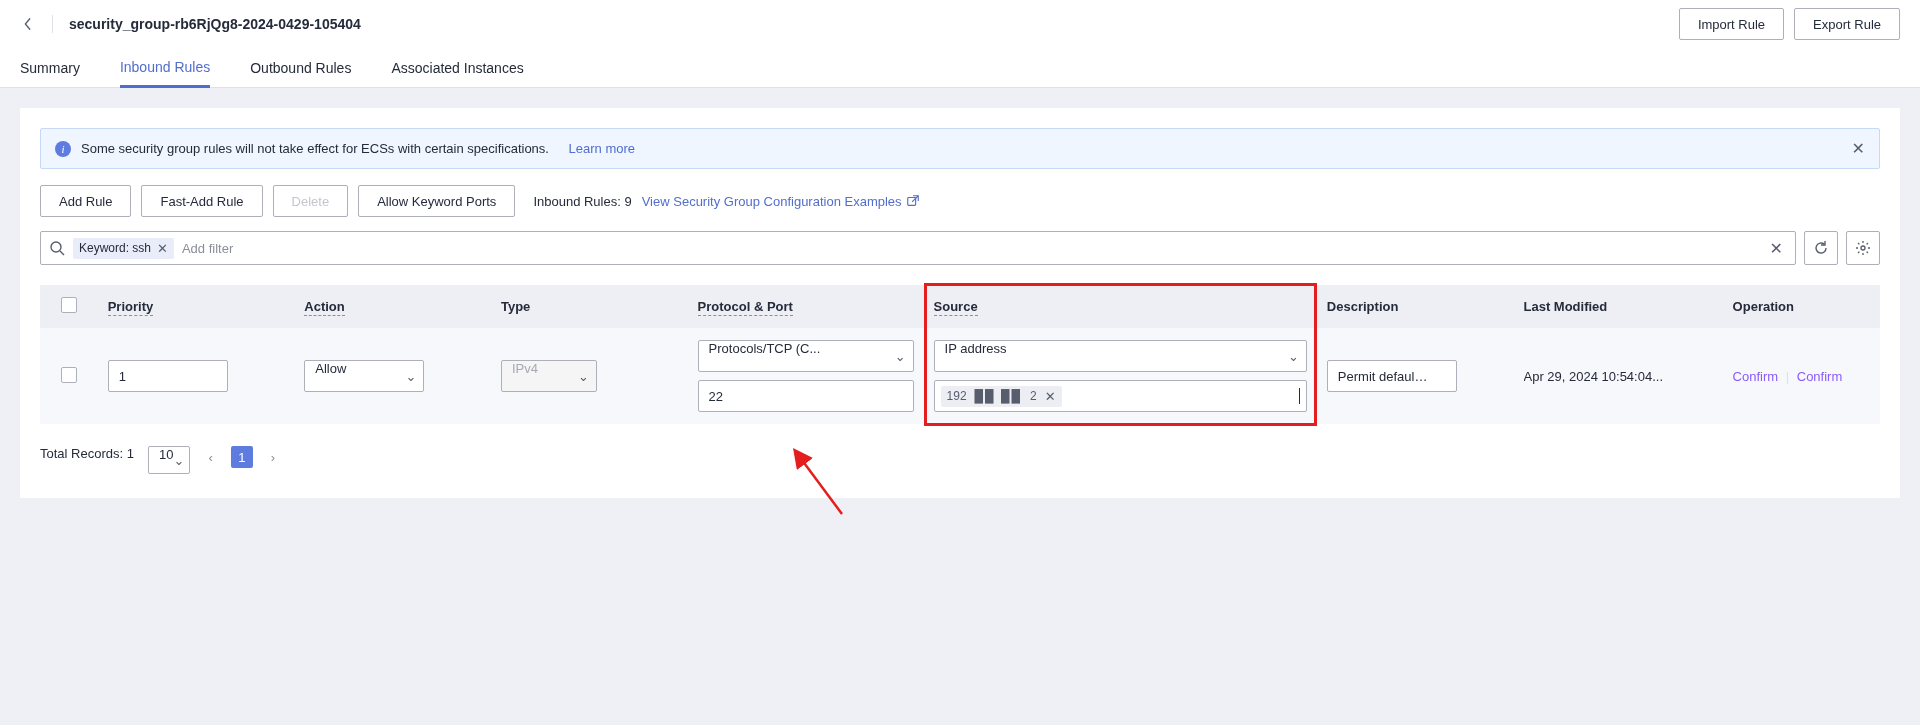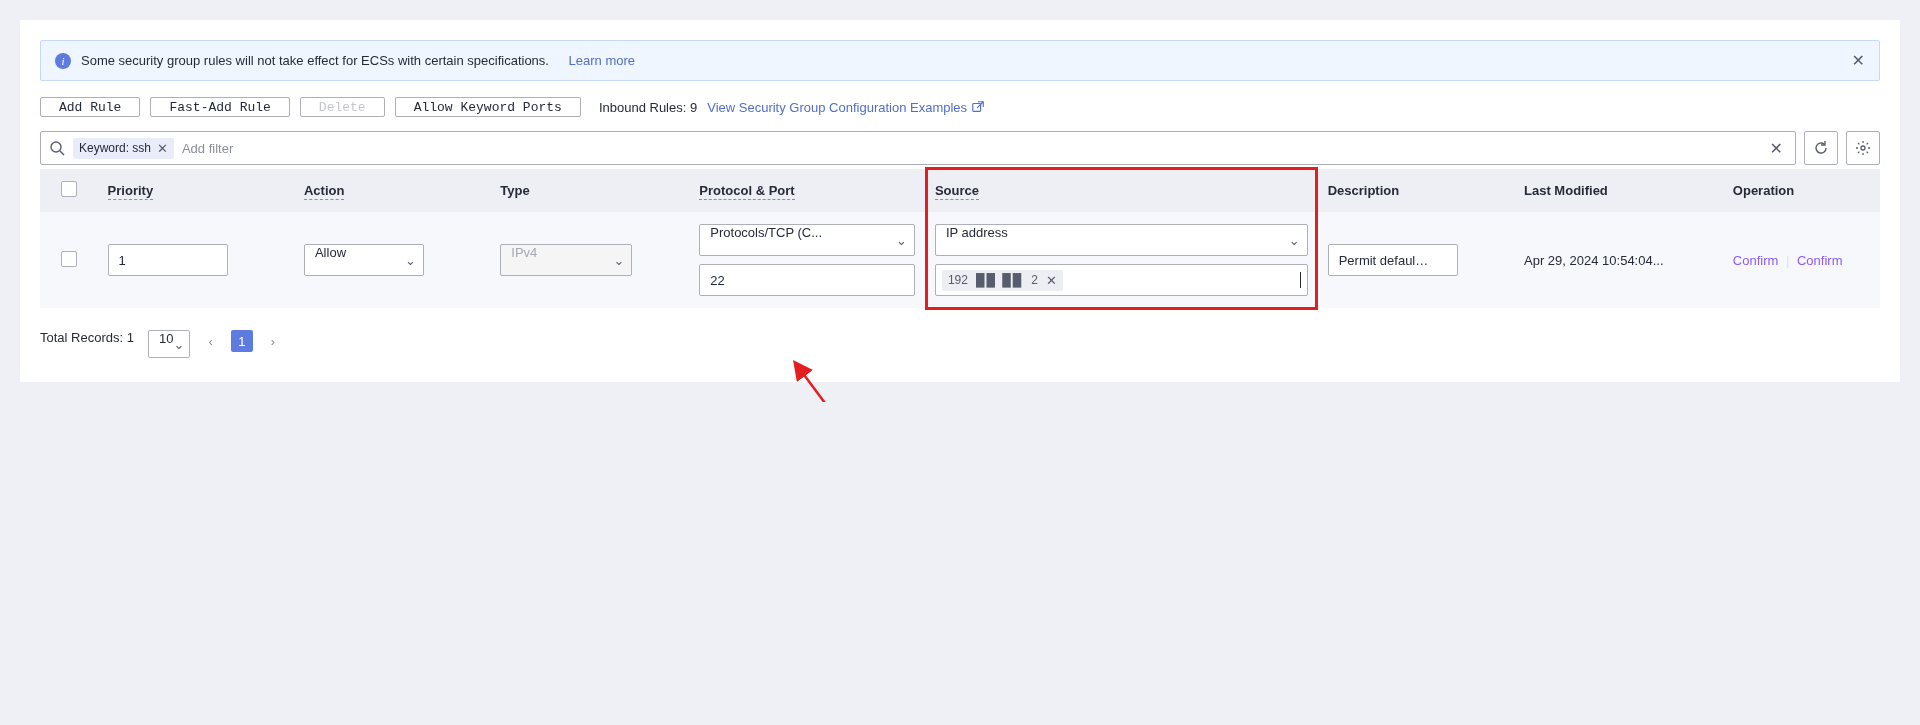--- a/index.html
+++ b/index.html
@@ -40,28 +40,28 @@
     background: #f0f6ff; border: 1px solid #c6daf7; border-radius: 2px;
     padding: 10px 14px; margin-bottom: 16px;
   }
   .banner-left { display: flex; align-items: center; gap: 10px; }
   .info-icon { width: 16px; height: 16px; border-radius: 50%; background: #5e7ce0; color: #fff; font-size: 11px; display: flex; align-items: center; justify-content: center; font-style: italic; font-family: Georgia, serif; }
   .banner a { color: #526ecc; text-decoration: none; margin-left: 16px; }
   .banner-close { color: #575d6c; cursor: pointer; font-size: 16px; }
 
   
   .toolbar { display: flex; align-items: center; gap: 10px; margin-bottom: 14px; flex-wrap: wrap; }
-  .toolbar .btn { height: 20px; font-family: Liberation Mono, monospace; }
+  .toolbar .btn { height: 32px; }
   .btn.disabled { color: #c4c6cc; cursor: not-allowed; }
   .toolbar-text { color: #252b3a; margin-left: 8px; }
   .toolbar-link { color: #526ecc; text-decoration: none; display: inline-flex; align-items: center; gap: 4px; }
   .ext-icon { width: 14px; height: 14px; color: #526ecc; }
 
   
-  .filterbar-row { display: flex; gap: 8px; margin-bottom: 4px; }
+  .filterbar-row { display: flex; gap: 8px; margin-bottom: 20px; }
   .filterbar {
     flex: 1; display: flex; align-items: center; border: 1px solid #adb0b8;
     border-radius: 2px; height: 34px; padding: 0 8px; gap: 8px; background: #fff;
   }
   .search-icon { width: 16px; height: 16px; color: #575d6c; }
   .chip {
     background: #e9edfa; color: #252b3a; border-radius: 2px;
     padding: 3px 6px; font-size: 12px; display: inline-flex; align-items: center; gap: 6px;
   }
   .chip-close { color: #575d6c; cursor: pointer; font-size: 13px; }
@@ -135,21 +135,42 @@
   .col-proto   { width: 180px; }
   .col-source  { width: 300px; }
   .col-desc    { width: 150px; }
   .col-mod     { width: 150px; }
   .col-op      { width: 120px; }
 </style>
 </head>
 <body>
 
 <div class="page-top-bg">
-
+  <div class="header">
+    <div class="header-left">
+      <div class="back-btn">
+        <svg viewBox="0 0 10 16">
+            <path d="M7 2 L2 8 L7 14" stroke="currentColor" stroke-width="1.5" fill="none" stroke-linecap="round"></path>
+          </svg>
+      </div>
+      <div class="header-divider"></div>
+      <div class="page-title">security_group-rb6RjQg8-2024-0429-105404</div>
+    </div>
+    <div class="header-right">
+      <button class="btn">Import Rule</button>
+      <button class="btn">Export Rule</button>
+    </div>
+  </div>
+
+  <div class="tabs">
+    <div class="tab">Summary</div>
+    <div class="tab active">Inbound Rules</div>
+    <div class="tab">Outbound Rules</div>
+    <div class="tab">Associated Instances</div>
+  </div>
 </div>
 
 <div class="content-wrap">
   <div class="card" style="position:relative;">
 
     <div class="banner">
       <div class="banner-left">
         <div class="info-icon">i</div>
         <span>
           <span>Some security group rules will not take effect for ECSs with certain specifications.</span>
@@ -236,21 +257,21 @@
           <td>
             <input class="input" style="width: 120px;" value="1">
           </td>
           <td>
             <div class="select-wrap" style="width:120px">
               <div class="input select">Allow</div>
               <span class="caret">⌄</span>
             </div>
           </td>
           <td>
-            <div class="select-wrap" style="width:132px">
+            <div class="select-wrap" style="width:96px">
               <div class="input select readonly">IPv4</div>
               <span class="caret">⌄</span>
             </div>
           </td>
           <td>
             <div class="stack">
               <div class="select-wrap">
                 <div class="input select input-trunc">Protocols/TCP (C...</div>
                 <span class="caret">⌄</span>
               </div>

